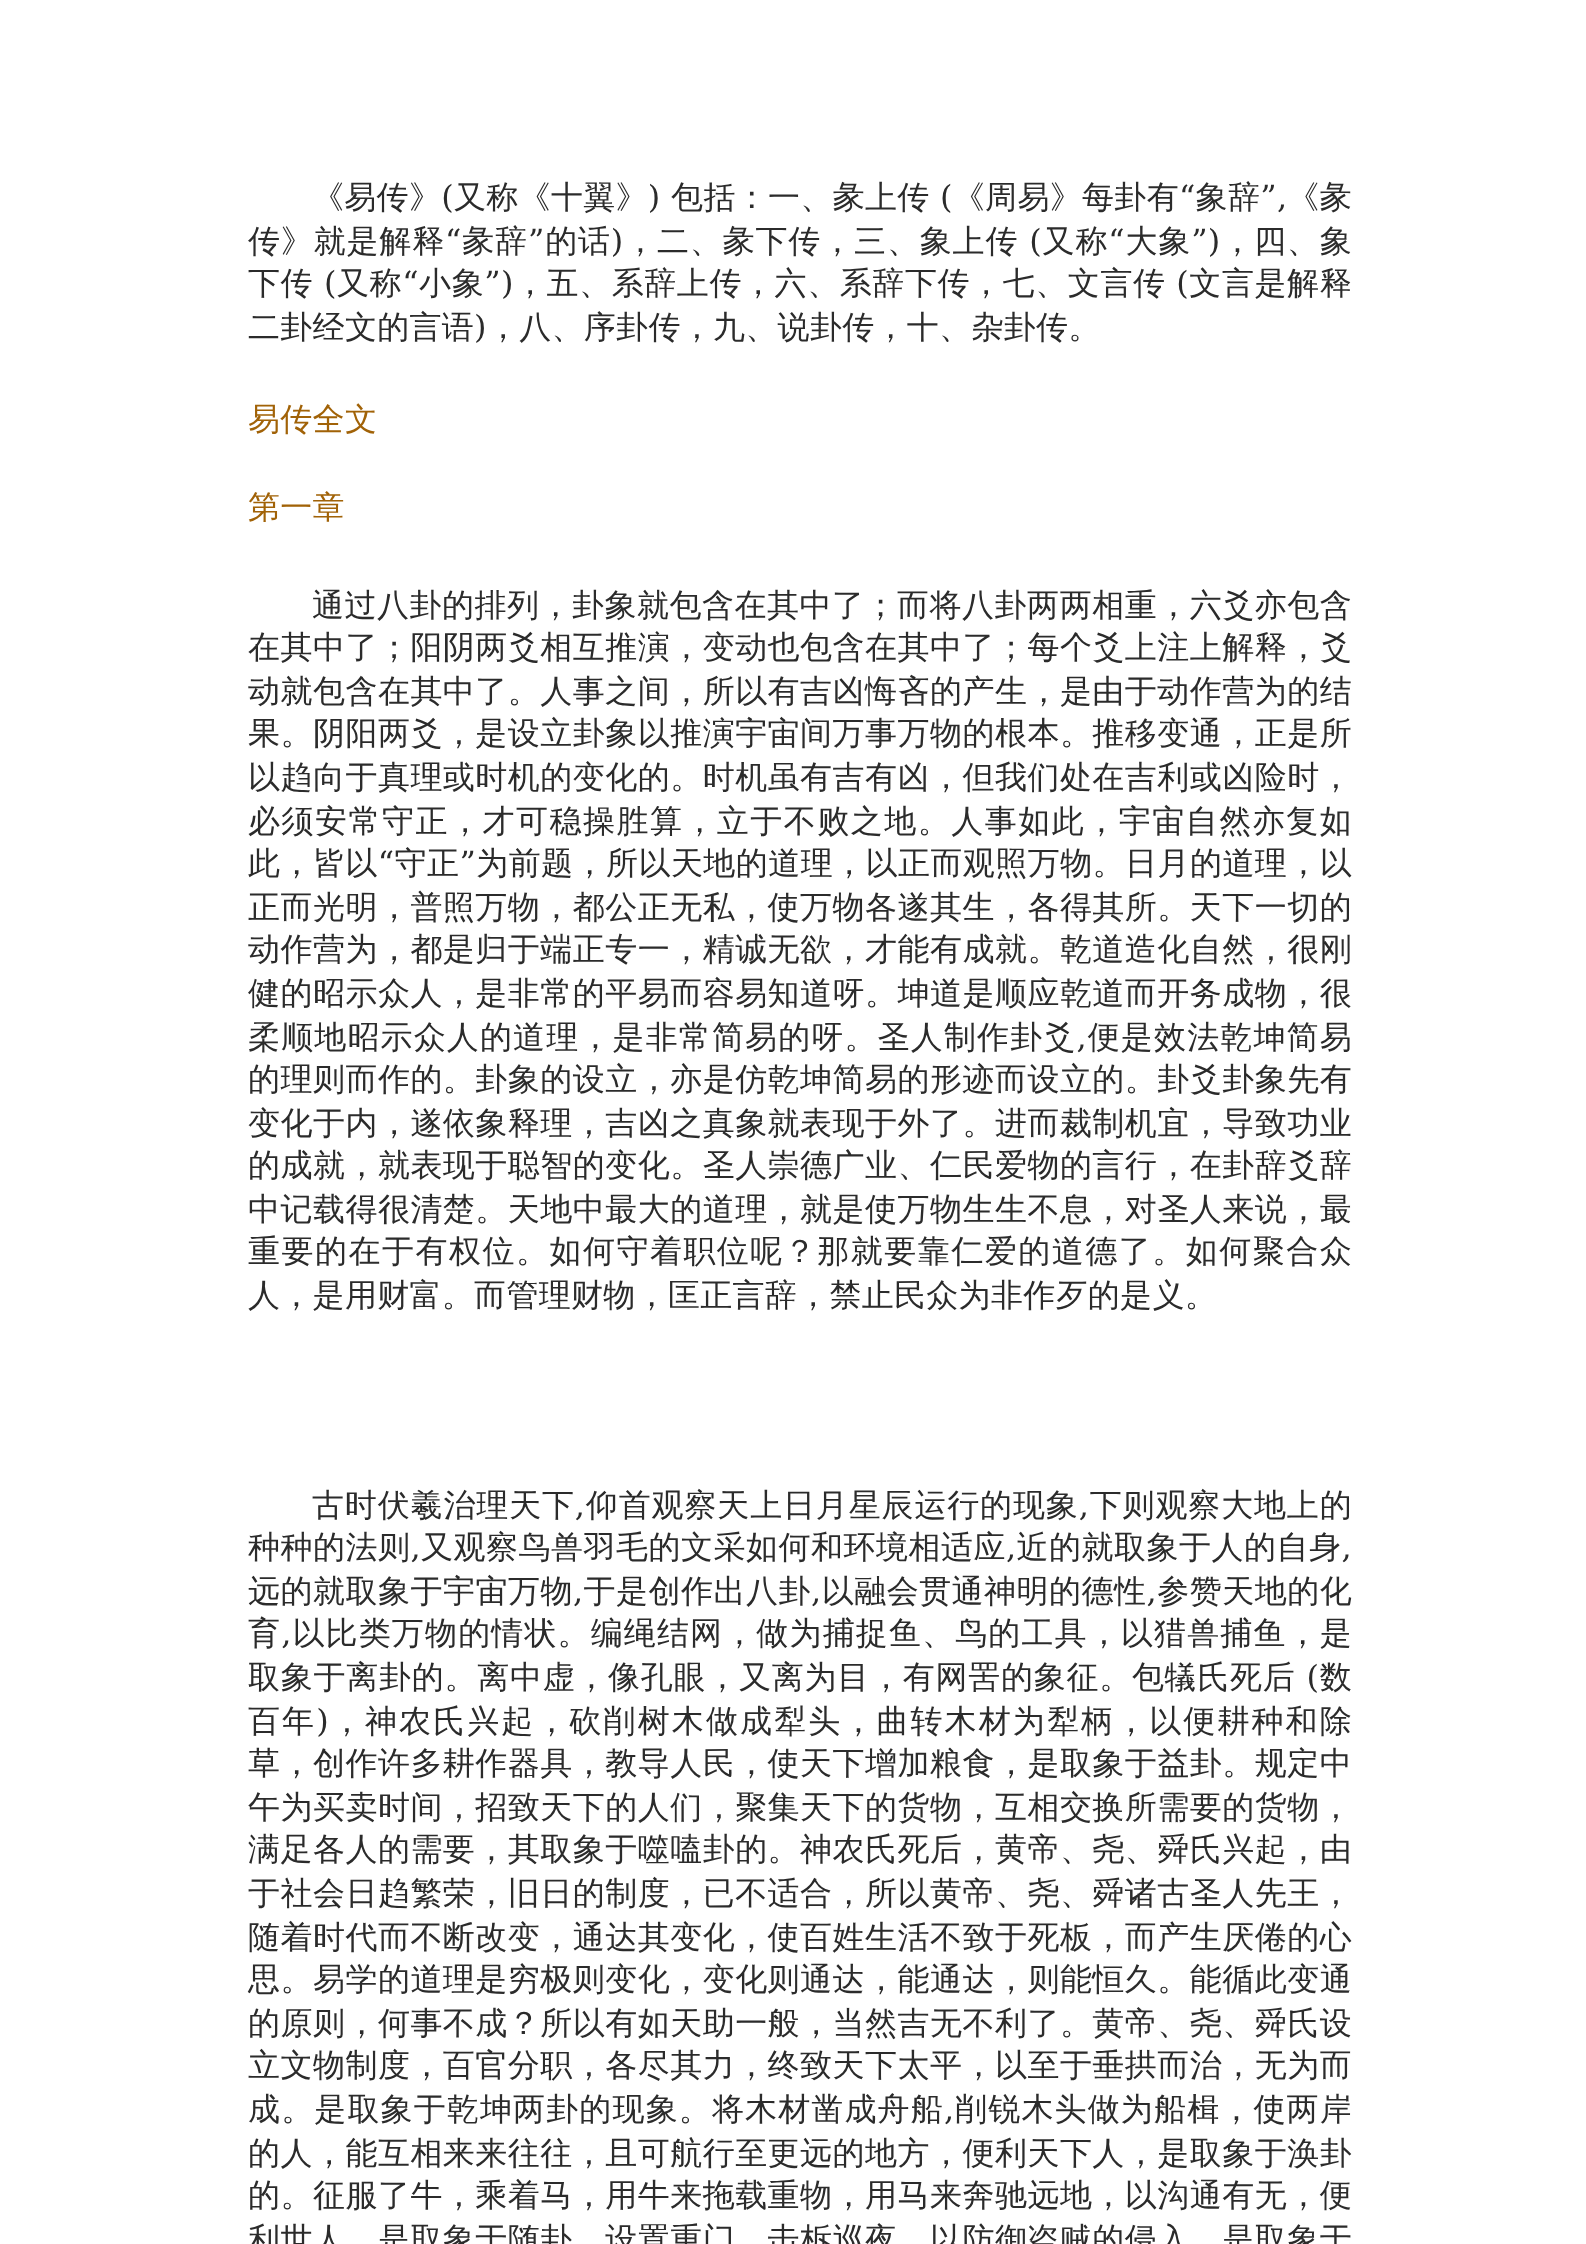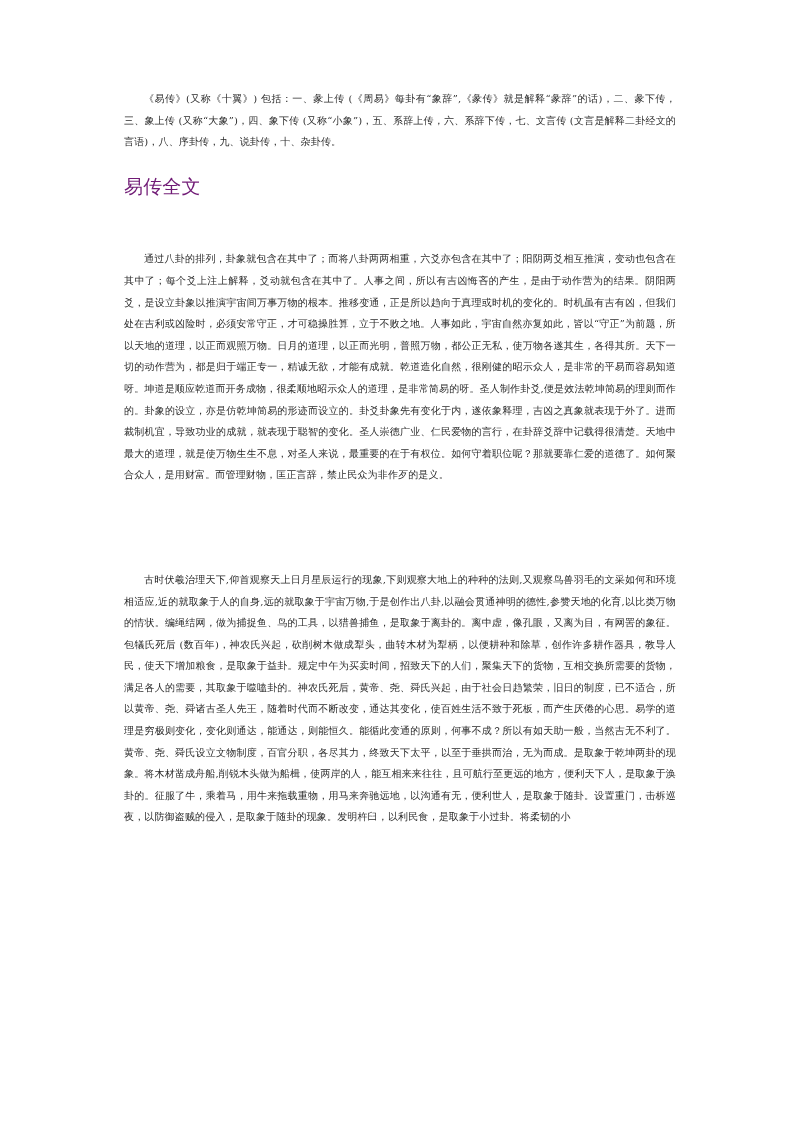--- a/index.html
+++ b/index.html
@@ -20,60 +20,60 @@
     overflow: hidden;
     box-sizing: border-box;
   }
   .content {
     position: absolute;
     left: 124px;
     top: 88px;
     width: 552px;
   }
   .para {
-    font-size: 10px;
+    font-size: 16px;
     line-height: 21.6px;
     text-align: justify;
     text-justify: inter-ideograph;
     margin: 0;
     color: #2b2b2b;
     letter-spacing: 0.15px;
     word-break: break-all;
   }
   .para.indent {
     text-indent: 2em;
   }
   .gap-intro { height: 25px; }
   .gap-heading { height: 22px; }
   .gap-chapter { height: 27px; }
   .gap-big { height: 56px; }
   .heading {
-    font-size: 19px;
+    font-size: 16px;
     line-height: 21.6px;
     margin: 0;
     font-weight: normal;
-    color: #701a75;
+    color: #a16207;
     letter-spacing: 0.15px;
-    font-family: Liberation Mono, monospace;
   }
 </style>
 </head>
 <body>
 
 <div class="page">
   <div class="content">
 
     <p class="para indent">《易传》(又称《十翼》) 包括：一、彖上传 (《周易》每卦有“象辞”,《彖传》就是解释“彖辞”的话)，二、彖下传，三、象上传 (又称“大象”)，四、象下传 (又称“小象”)，五、系辞上传，六、系辞下传，七、文言传 (文言是解释二卦经文的言语)，八、序卦传，九、说卦传，十、杂卦传。</p>
 
     <div class="gap-intro"></div>
 
     <p class="heading">易传全文</p>
 
     <div class="gap-heading"></div>
 
+    <p class="heading">第一章</p>
 
     <div class="gap-chapter"></div>
 
     <p class="para indent">通过八卦的排列，卦象就包含在其中了；而将八卦两两相重，六爻亦包含在其中了；阳阴两爻相互推演，变动也包含在其中了；每个爻上注上解释，爻动就包含在其中了。人事之间，所以有吉凶悔吝的产生，是由于动作营为的结果。阴阳两爻，是设立卦象以推演宇宙间万事万物的根本。推移变通，正是所以趋向于真理或时机的变化的。时机虽有吉有凶，但我们处在吉利或凶险时，必须安常守正，才可稳操胜算，立于不败之地。人事如此，宇宙自然亦复如此，皆以“守正”为前题，所以天地的道理，以正而观照万物。日月的道理，以正而光明，普照万物，都公正无私，使万物各遂其生，各得其所。天下一切的动作营为，都是归于端正专一，精诚无欲，才能有成就。乾道造化自然，很刚健的昭示众人，是非常的平易而容易知道呀。坤道是顺应乾道而开务成物，很柔顺地昭示众人的道理，是非常简易的呀。圣人制作卦爻,便是效法乾坤简易的理则而作的。卦象的设立，亦是仿乾坤简易的形迹而设立的。卦爻卦象先有变化于内，遂依象释理，吉凶之真象就表现于外了。进而裁制机宜，导致功业的成就，就表现于聪智的变化。圣人崇德广业、仁民爱物的言行，在卦辞爻辞中记载得很清楚。天地中最大的道理，就是使万物生生不息，对圣人来说，最重要的在于有权位。如何守着职位呢？那就要靠仁爱的道德了。如何聚合众人，是用财富。而管理财物，匡正言辞，禁止民众为非作歹的是义。</p>
 
     <div class="gap-big"></div>
 
 
     <div class="gap-chapter"></div>
 

